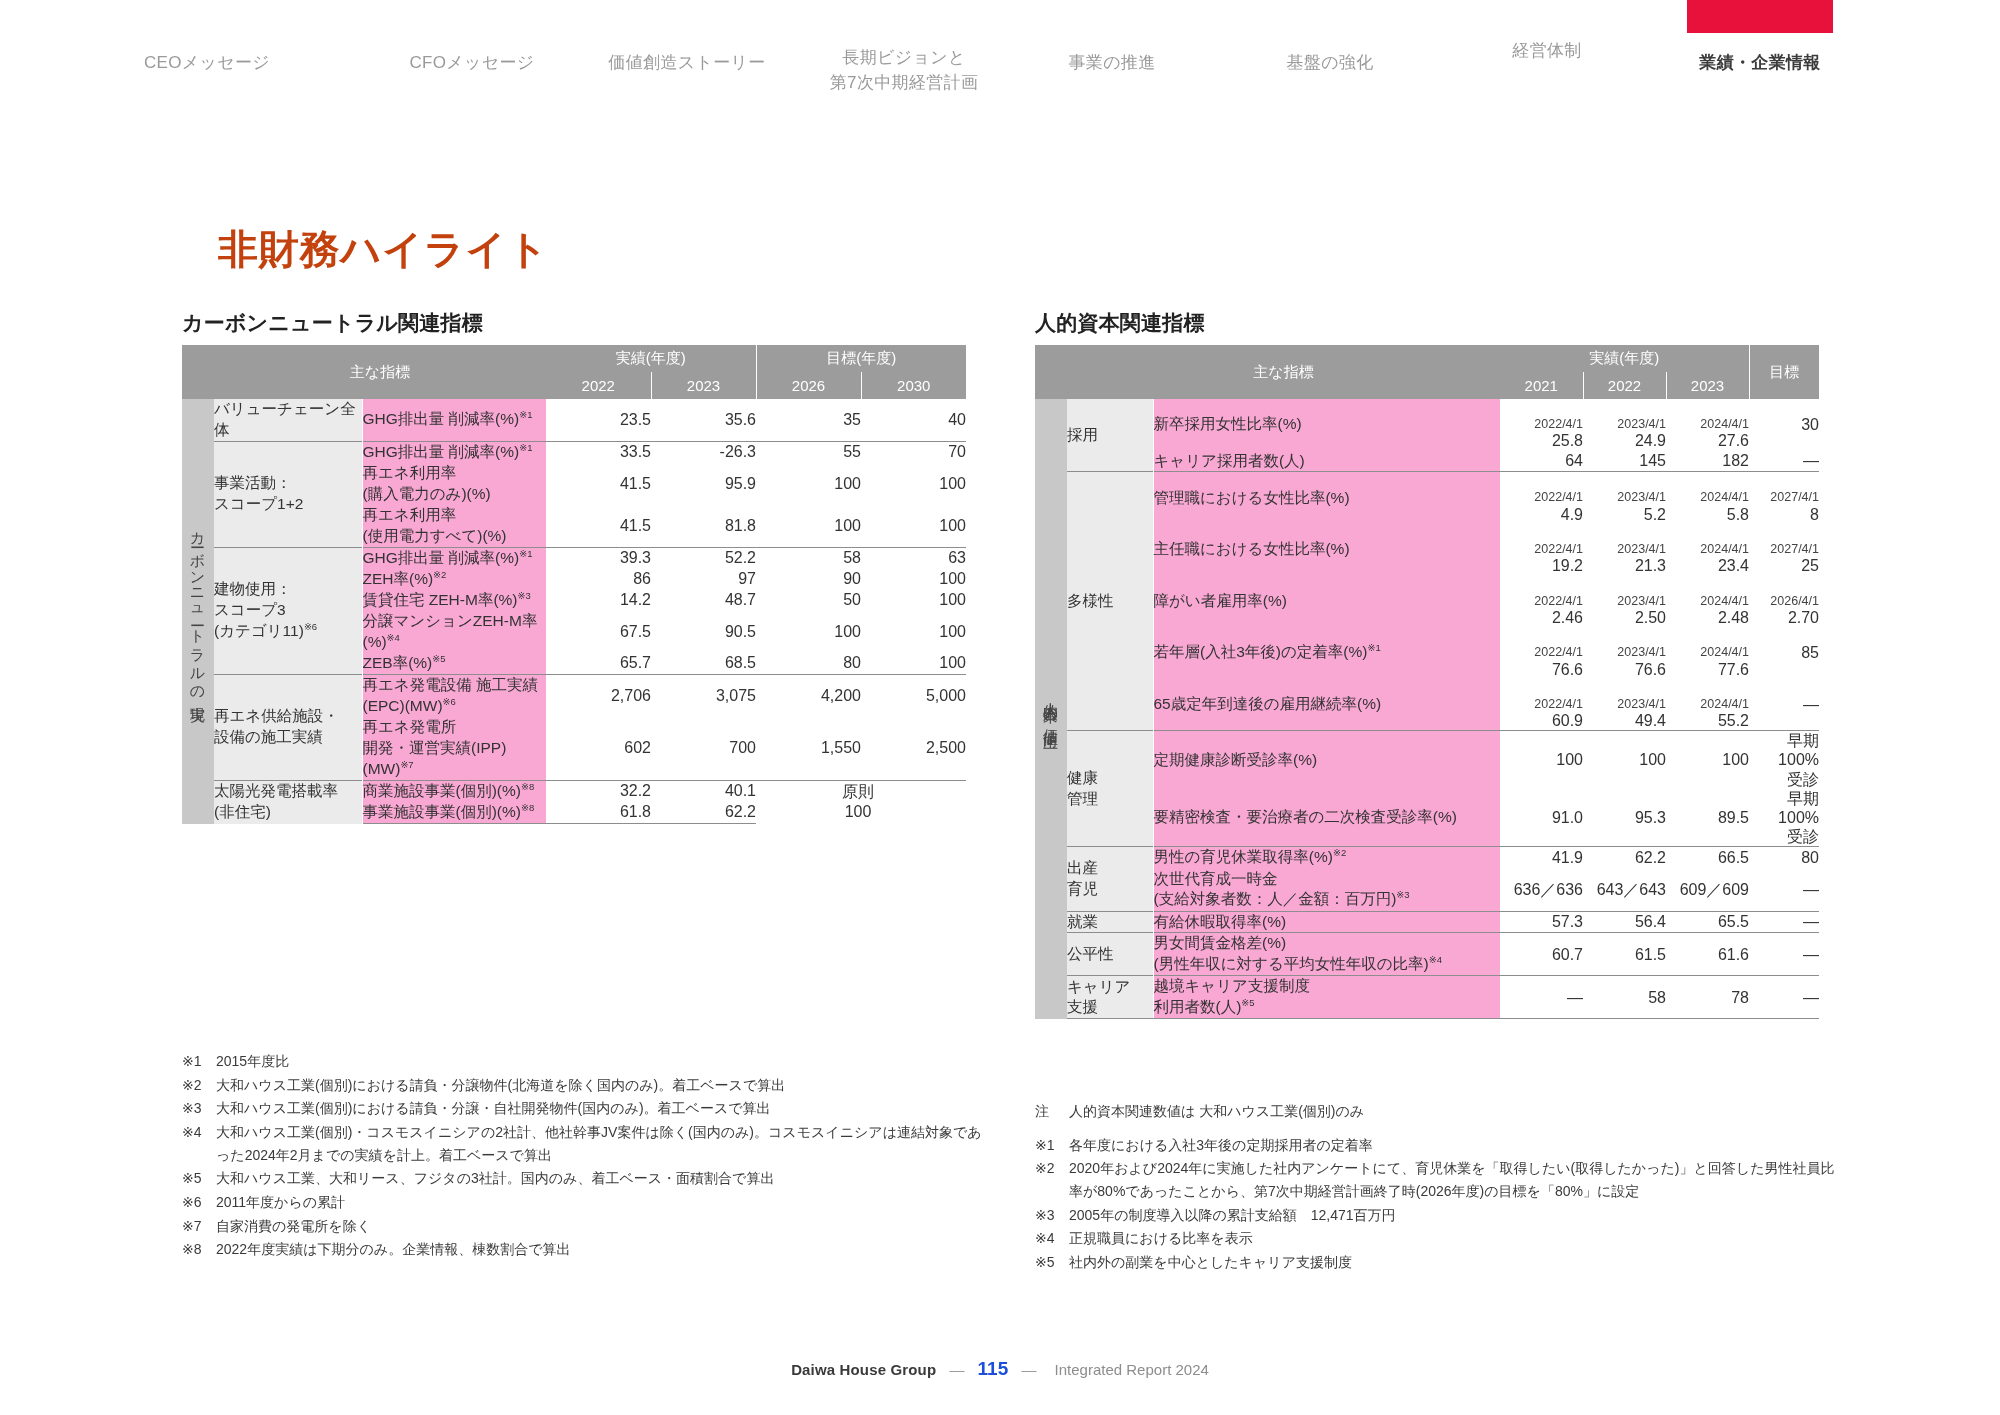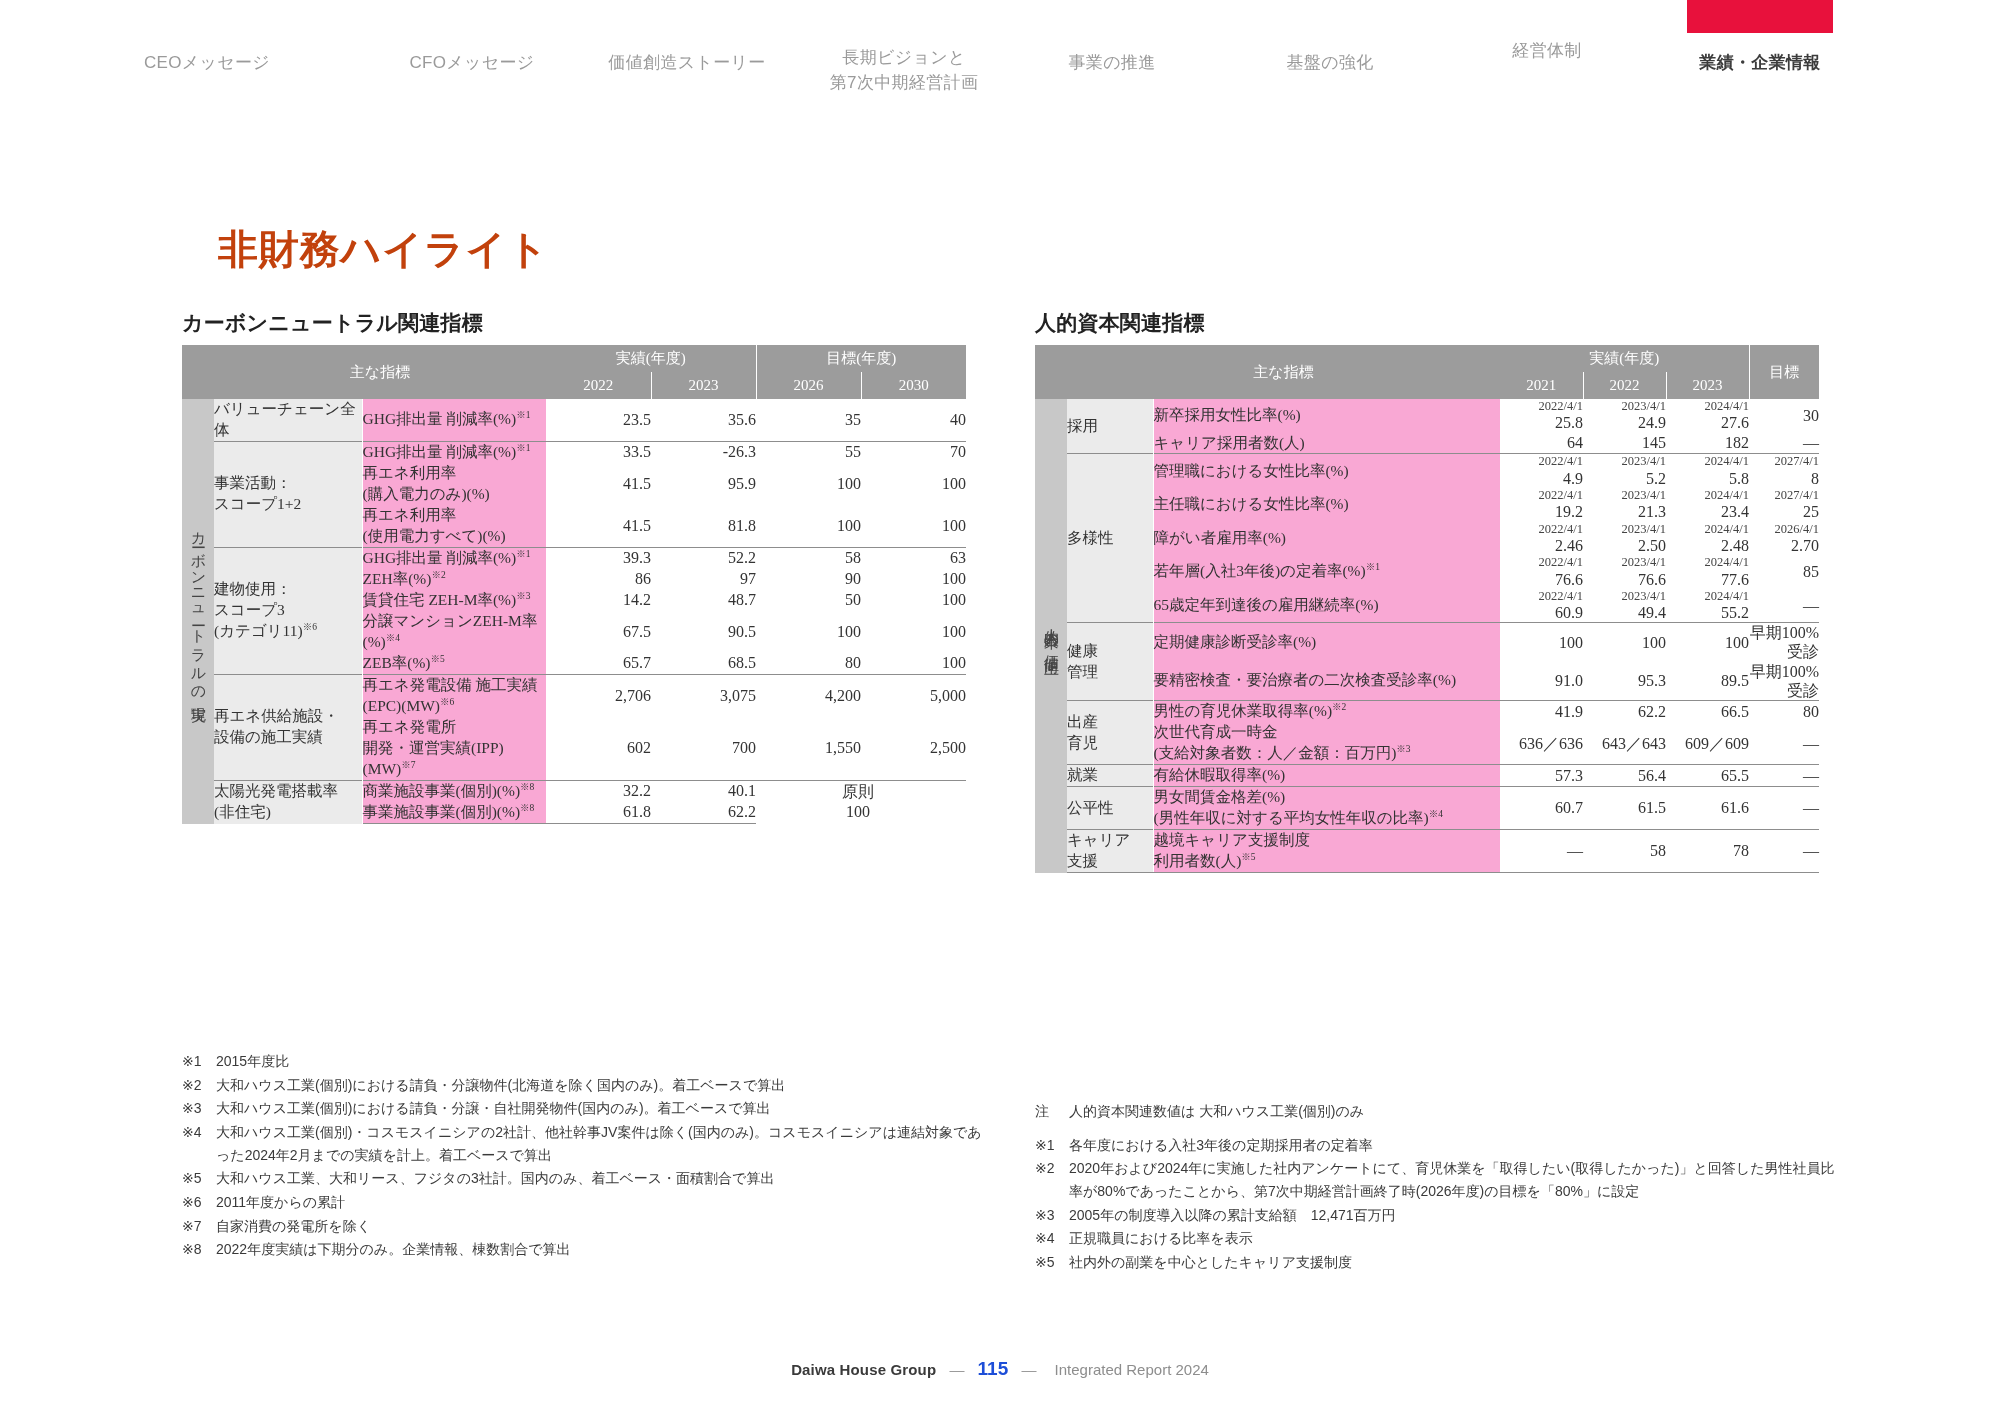--- a/index.html
+++ b/index.html
@@ -57,21 +57,20 @@
   
   .tblwrap { position: absolute; }
   #tbl-left  { left: 182px;  top: 345px; width: 784px; }
   #tbl-right { left: 1035px; top: 345px; width: 784px; }
 
   table.grid {
     border-collapse: collapse;
     width: 100%;
     table-layout: fixed;
     font-size: 15.5px;
-    font-family: Liberation Serif, serif;
   }
   table.grid th, table.grid td {
     padding: 0; margin: 0;
     vertical-align: middle;
   }
 
   
   .hd {
     background: #9c9c9c;
     color: #ffffff;
@@ -128,21 +127,21 @@
   .val {
     text-align: right;
     padding: 6px 16px 6px 6px;
     color: #333333;
     font-size: 16px;
     line-height: 1.25;
     background: #ffffff;
   }
   .val.center { text-align: center; padding-right: 6px; }
   .val .yr {
-    display: block; font-size: 12.5px; color: #444444; line-height: 1.15;
+    display: block; font-size: 12.5px; color: #444444; line-height: 1.15; margin-top: 18px;
   }
   .val .nm { display: block; line-height: 1.2; }
 
   
   tr.grp-top > td, tr.grp-top > th { border-top: 1.2px solid #8d8d8d; }
   .bottom-rule > td, .bottom-rule > th { border-bottom: 1.2px solid #8d8d8d; }
 
   
   .notes {
     position: absolute;

